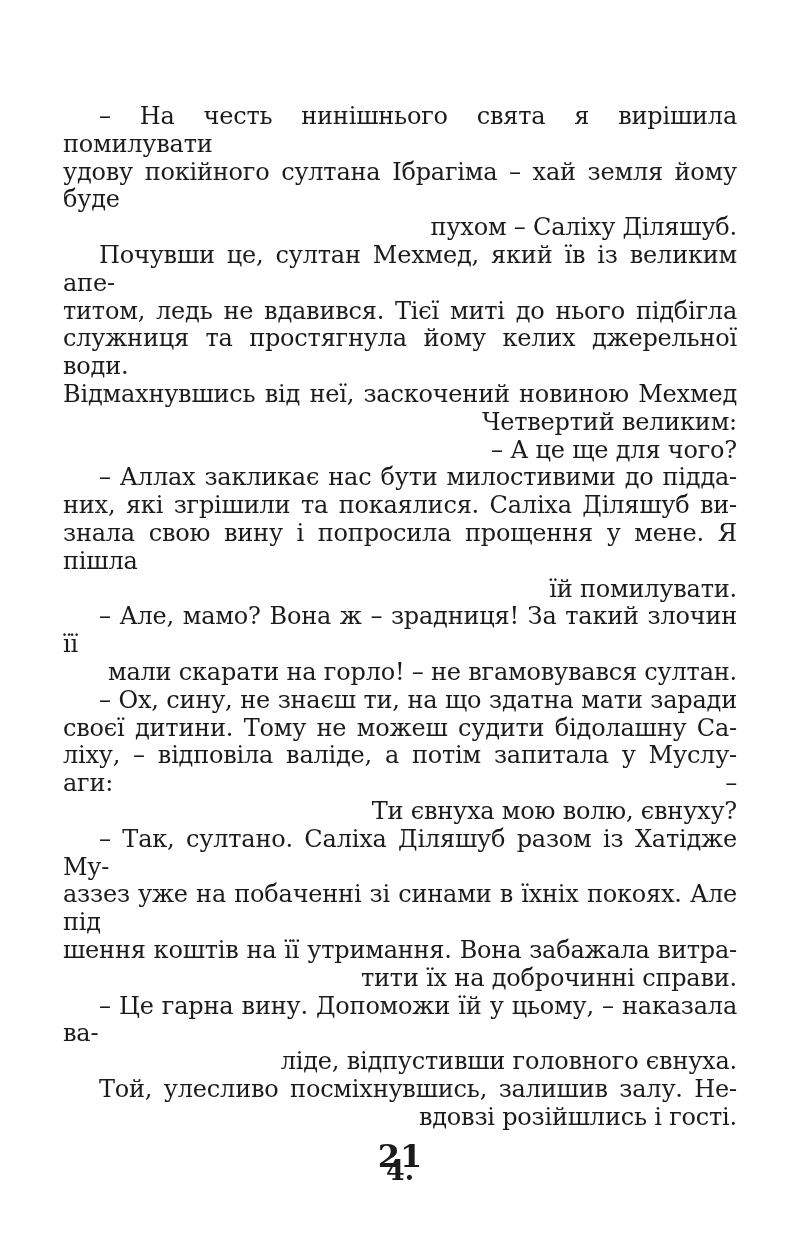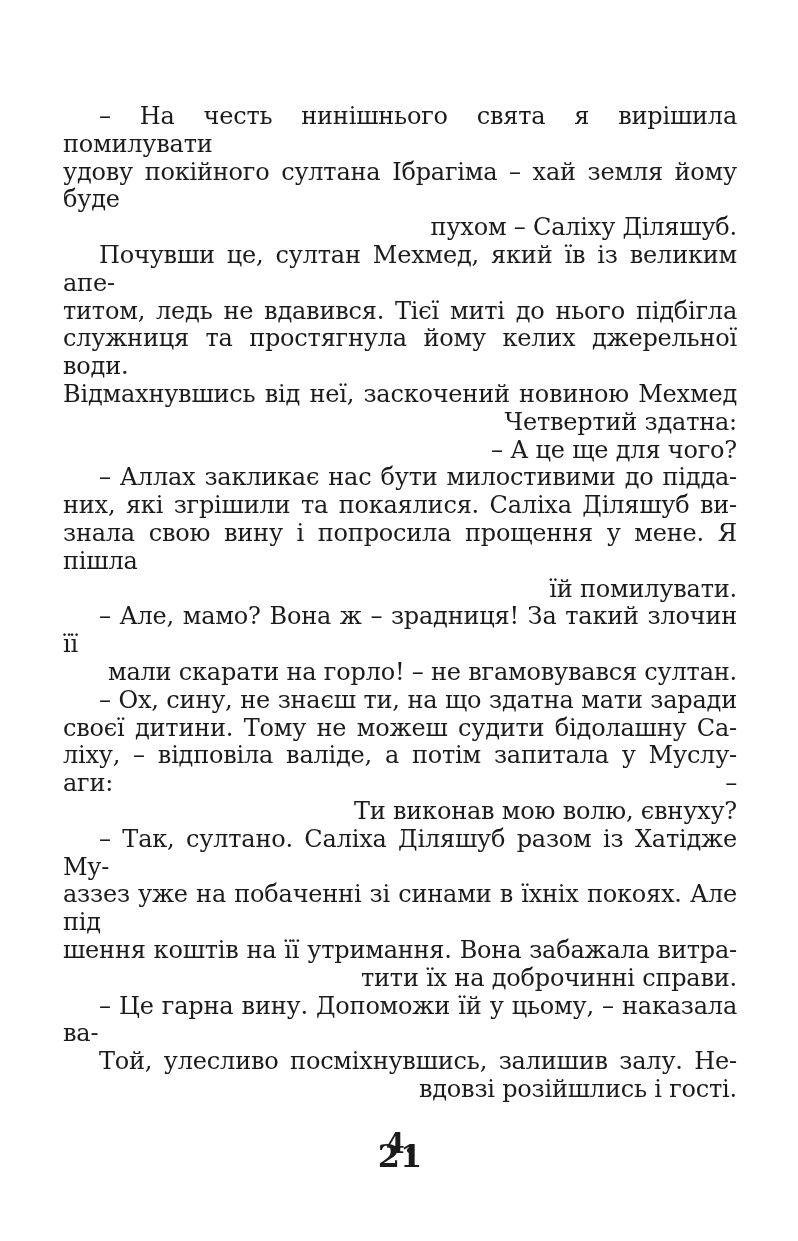--- a/index.html
+++ b/index.html
@@ -66,49 +66,50 @@
         <div class="para">
           <div class="line indent">– На честь нинішнього свята я вирішила помилувати</div>
           <div class="line">удову покійного султана Ібрагіма – хай земля йому буде</div>
           <div class="line last">пухом – Саліху Діляшуб.</div>
         </div>
         <div class="para">
           <div class="line indent">Почувши це, султан Мехмед, який їв із великим апе-</div>
           <div class="line">титом, ледь не вдавився. Тієї миті до нього підбігла</div>
           <div class="line">служниця та простягнула йому келих джерельної води.</div>
           <div class="line">Відмахнувшись від неї, заскочений новиною Мехмед</div>
-          <div class="line last">Четвертий здатна:</div>
+          <div class="line last">Четвертий великим:</div>
         </div>
         <div class="para">
           <div class="line indent last">– А це ще для чого?</div>
         </div>
         <div class="para">
           <div class="line indent">– Аллах закликає нас бути милостивими до підда-</div>
           <div class="line">них, які згрішили та покаялися. Саліха Діляшуб ви-</div>
           <div class="line">знала свою вину і попросила прощення у мене. Я пішла</div>
           <div class="line last">їй помилувати.</div>
         </div>
         <div class="para">
           <div class="line indent">– Але, мамо? Вона ж – зрадниця! За такий злочин її</div>
           <div class="line last">мали скарати на горло! – не вгамовувався султан.</div>
         </div>
         <div class="para">
           <div class="line indent">– Ох, сину, не знаєш ти, на що здатна мати заради</div>
           <div class="line">своєї дитини. Тому не можеш судити бідолашну Са-</div>
           <div class="line">ліху, – відповіла валіде, а потім запитала у Муслу-аги: –</div>
-          <div class="line last">Ти виконав мою волю, євнуху?</div>
+          <div class="line last">Ти євнуха мою волю, євнуху?</div>
         </div>
         <div class="para">
           <div class="line indent">– Так, султано. Саліха Діляшуб разом із Хатідже Му-</div>
           <div class="line">аззез уже на побаченні зі синами в їхніх покоях. Але під</div>
           <div class="line">шення коштів на її утримання. Вона забажала витра-</div>
           <div class="line last">тити їх на доброчинні справи.</div>
         </div>
         <div class="para">
           <div class="line indent">– Це гарна вину. Допоможи їй у цьому, – наказала ва-</div>
+          <div class="line last">ліде, відпустивши головного євнуха.</div>
         </div>
         <div class="para">
           <div class="line indent">Той, улесливо посміхнувшись, залишив залу. Не-</div>
           <div class="line last">вдовзі розійшлись і гості.</div>
         </div>
       </div>
     <div class="section-heading">4.</div>
 
   </div>
   <div class="page-number">21</div>

